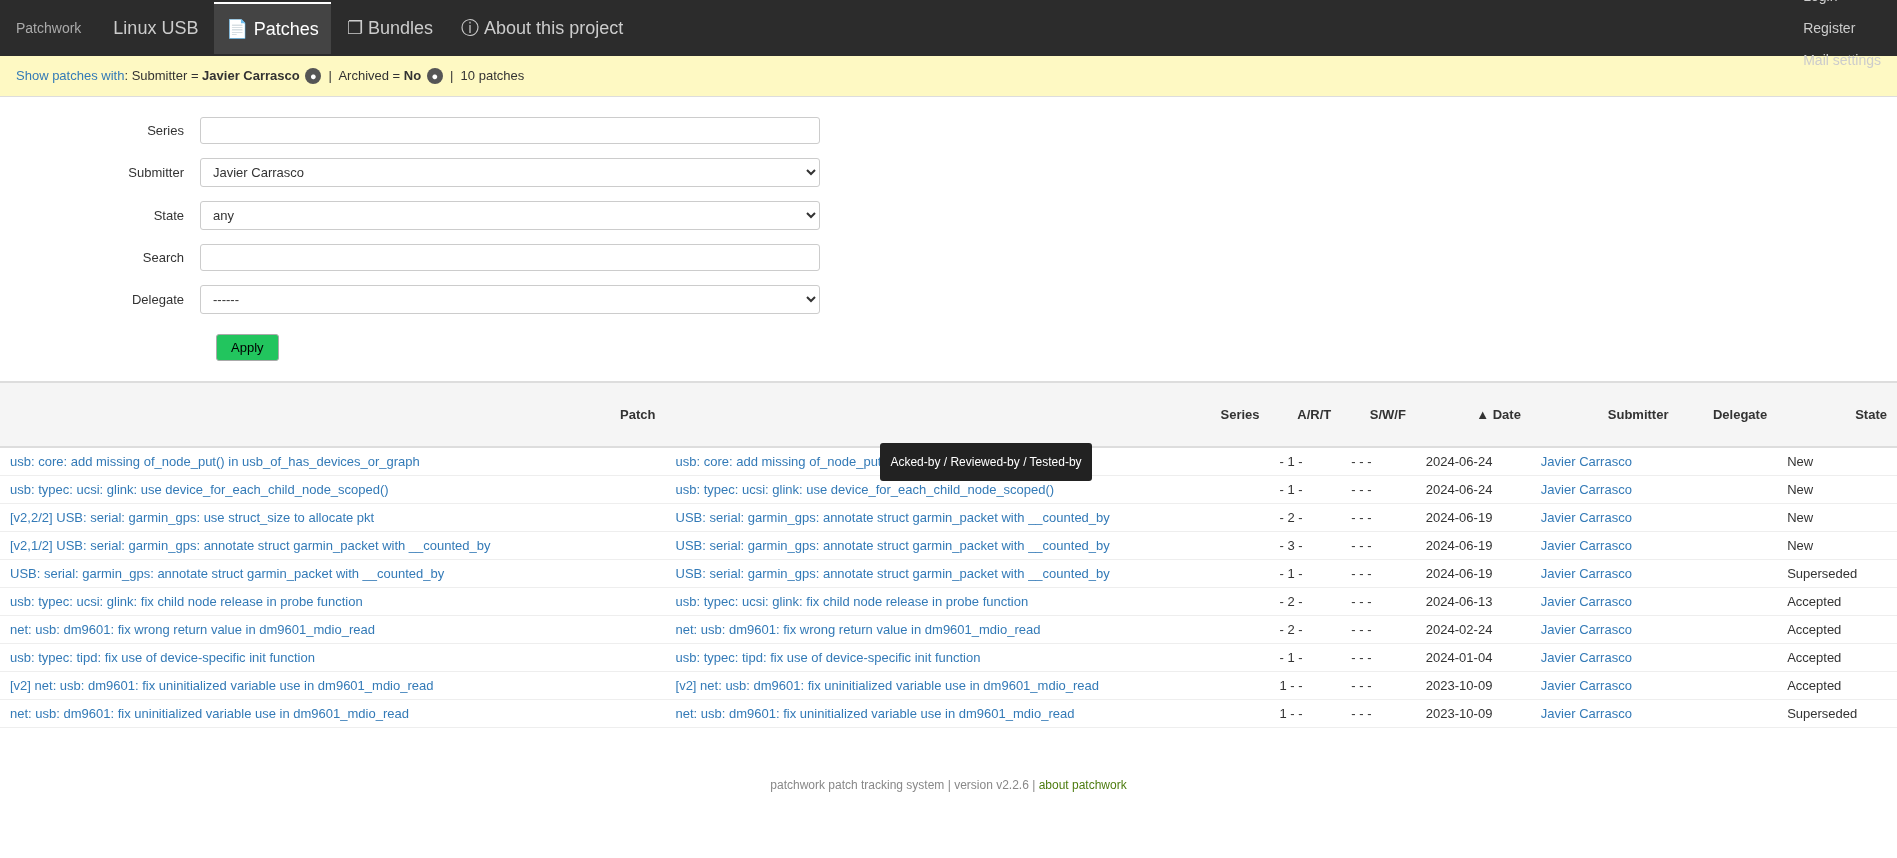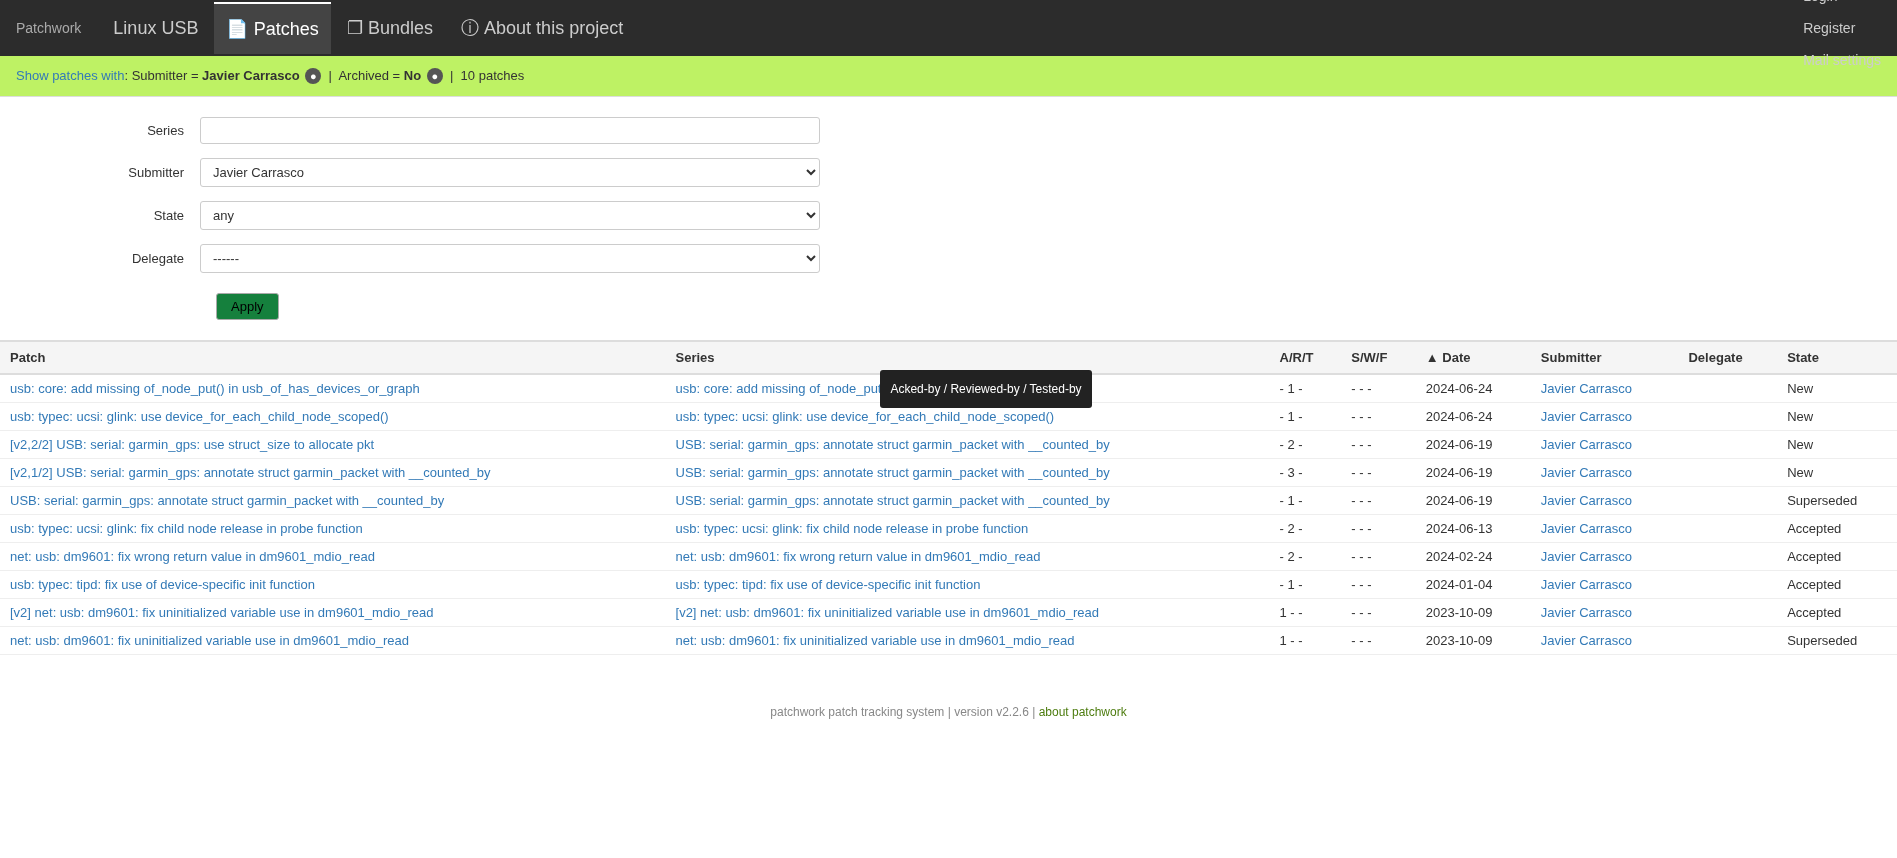--- a/index.html
+++ b/index.html
@@ -42,21 +42,21 @@
     }
     .nav-right a {
       color: #ccc;
       font-size: 14px;
       text-decoration: none;
     }
 
     
     .filter-bar {
       padding: 12px 16px;
-      background: #bef264;
+      background: #fef9c3;
       border-bottom: 1px solid #ddd;
       font-size: 13px;
       color: #333;
     }
     .filter-bar a { color: #337ab7; text-decoration: none; }
     .filter-badge {
       display: inline-block;
       background: #555;
       color: #fff;
       border-radius: 50%;
@@ -106,21 +106,21 @@
       align-items: center;
     }
     .radio-group label {
       display: flex;
       align-items: center;
       gap: 4px;
       cursor: pointer;
       font-size: 13px;
     }
     .btn-apply {
-      background: #15803d;
+      background: #22c55e;
       border: 1px solid #aaa;
       border-radius: 3px;
       padding: 5px 14px;
       font-size: 13px;
       cursor: pointer;
       margin-left: 136px;
       margin-top: 6px;
     }
 
     
@@ -131,22 +131,22 @@
       width: 100%;
       border-collapse: collapse;
       font-size: 13px;
     }
     thead tr {
       background: #f5f5f5;
       border-top: 2px solid #ddd;
       border-bottom: 2px solid #ddd;
     }
     thead th {
-      padding: 8px 10px;
-      text-align: left;
+      padding: 24px 10px;
+      text-align: right;
       font-weight: bold;
       color: #333;
       border-bottom: 1px solid #ddd;
       white-space: nowrap;
     }
     tbody tr {
       border-bottom: 1px solid #eee;
     }
     tbody td {
       padding: 6px 10px;
@@ -247,20 +247,24 @@
       <option>Rejected</option>
       <option>RFC</option>
       <option>Not Applicable</option>
       <option>Changes Requested</option>
       <option>Awaiting Upstream</option>
       <option>Superseded</option>
       <option>Deferred</option>
     </select>
   </div>
 
+  <div class="form-row">
+    <label class="form-label">Search</label>
+    <input type="text" class="form-control" value="" placeholder="" style="">
+  </div>
 
 
   <div class="form-row">
     <label class="form-label">Delegate</label>
     <select class="form-control">
       <option>------</option>
     </select>
   </div>
 
   <div>

